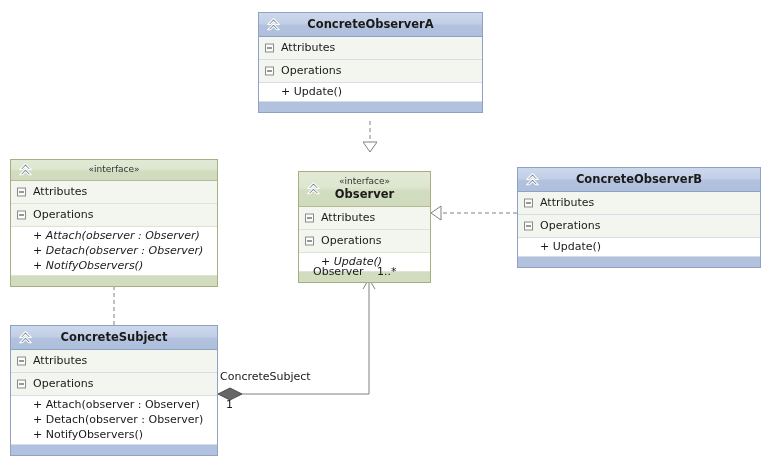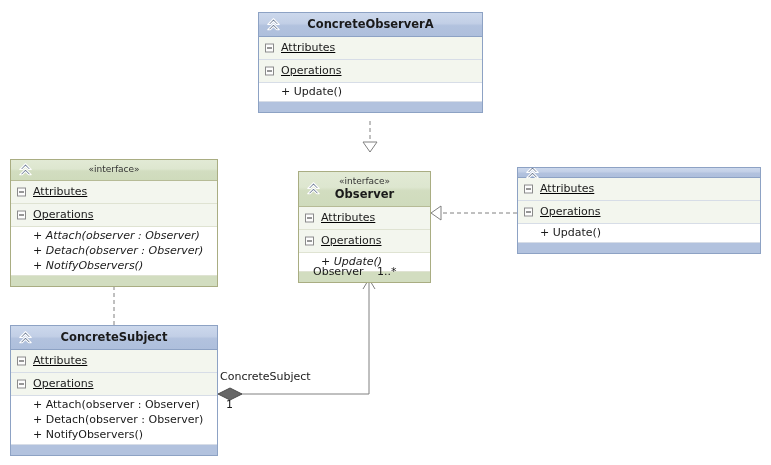--- a/index.html
+++ b/index.html
@@ -82,21 +82,20 @@
     line-height: 17px;
   }
   .chevron-icon svg { display: block; }
 
   
   .compartment {
     box-sizing: border-box;
     background: #f3f6ee;
     border-bottom: 1px solid #d7dde7;
     padding: 2px 16px 3px 0;
-    text-decoration: underline;
   }
   .theme-green .compartment {
     border-bottom-color: #dfe3d2;
   }
   .comp-row {
     position: relative;
     padding: 1px 4px 1px 22px;
     line-height: 15px;
     font-size: 11px;
     color: #1a1a1a;
@@ -277,20 +276,21 @@
   </div>
 
   <div class="uml-class theme-blue" style="left:517px; top:167px; width:244px;">
     <div class="cls-header">
       <span class="chevron-icon">
         <svg width="17" height="17" viewBox="0 0 17 17">
           <path d="M8.5 2.2 L14.2 8.0 L11.6 8.0 L8.5 5.0 L5.4 8.0 L2.8 8.0 Z" fill="#6f7e96" stroke="#ffffff" stroke-width="1.1" stroke-linejoin="round"></path>
           <path d="M8.5 7.4 L14.2 13.2 L11.6 13.2 L8.5 10.2 L5.4 13.2 L2.8 13.2 Z" fill="#6f7e96" stroke="#ffffff" stroke-width="1.1" stroke-linejoin="round"></path>
         </svg>
       </span>
+      <span class="cls-name">ConcreteObserverB</span>
     </div>
     <div class="compartment">
       <div class="comp-row">
         <span class="expander"></span>
         <span>Attributes</span>
       </div>
     </div>
     <div class="compartment">
       <div class="comp-row">
         <span class="expander"></span>

